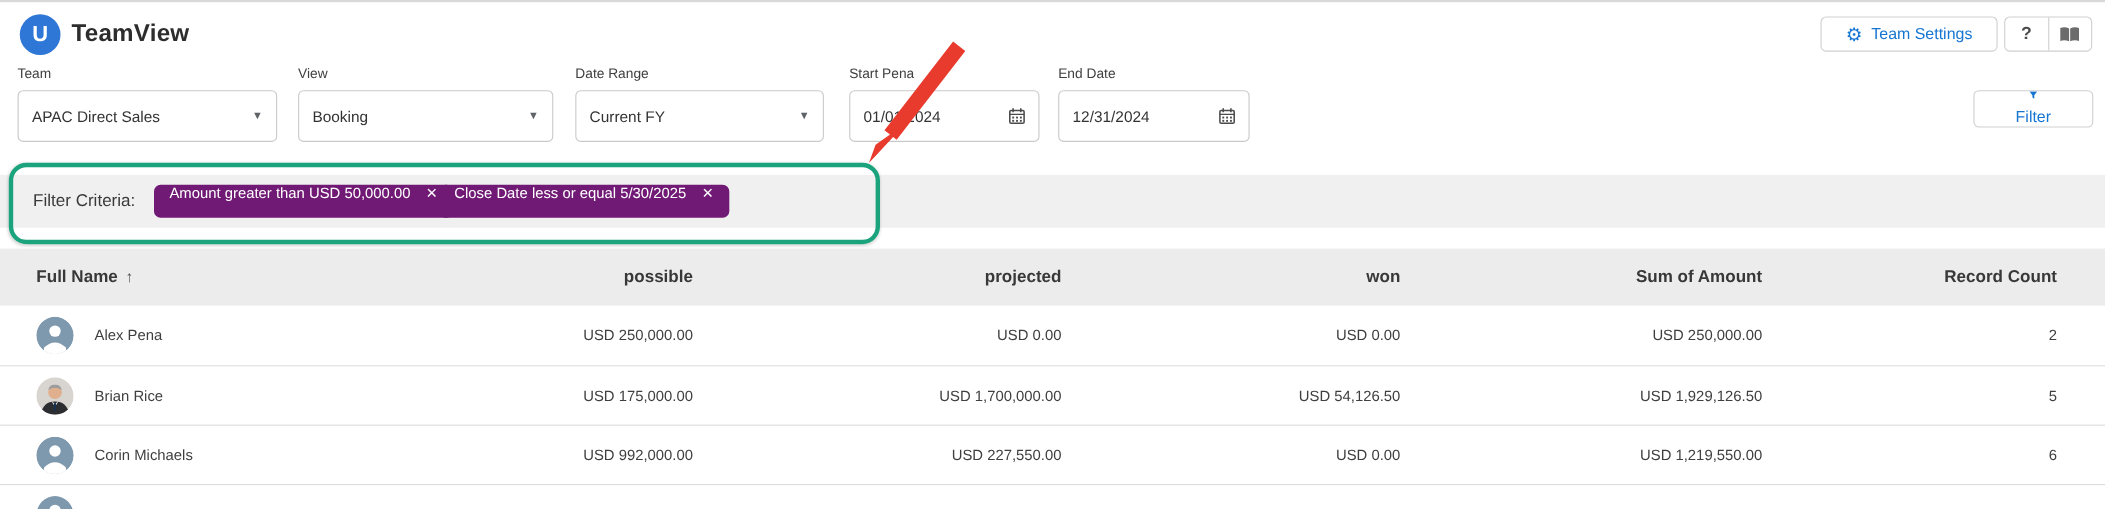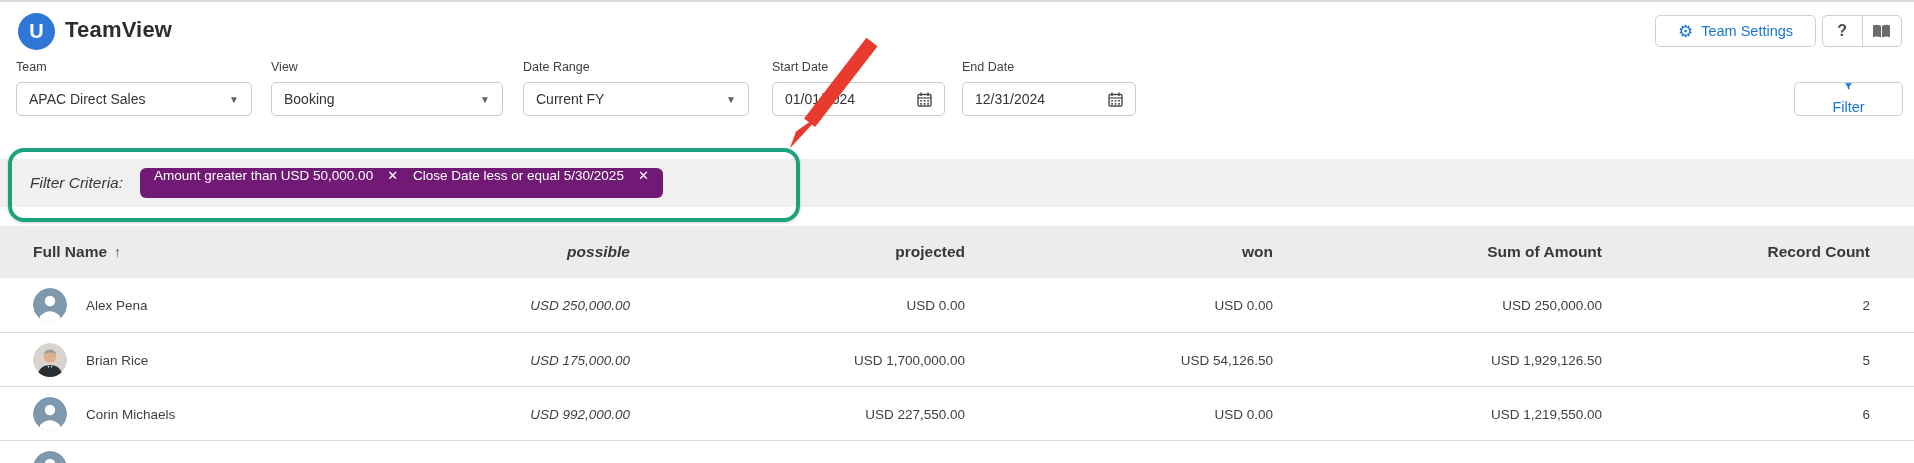--- a/index.html
+++ b/index.html
@@ -29,33 +29,33 @@
   .help-group {
     position:absolute; left:1822px; top:13px; width:80px; height:32px;
     background:#fff; border:1px solid #cfcfcf; border-radius:5px; display:flex;
   }
   .help-cell { flex:1; display:flex; align-items:center; justify-content:center; cursor:pointer; }
   .help-cell:first-child { border-right:1px solid #cfcfcf; }
   .help-q { font-size:16px; color:#4a4a4a; font-weight:bold; }
   
   .fld-label { position:absolute; top:58px; font-size:12.5px; color:#404040; }
   .fld {
-    position:absolute; top:80px; height:34px; background:#fff; border:1px solid #c9c9c9;
+    position:absolute; top:80px; height:47px; background:#fff; border:1px solid #c9c9c9;
     border-radius:5px; display:flex; align-items:center; padding:16px 12px; font-size:14px;
     color:#333; cursor:pointer;
   }
   .fld .val { flex:1; white-space:nowrap; overflow:hidden; }
   .caret { font-size:10px; color:#5f6368; margin-left:8px; }
   .filter-btn { left:1794px; top:80px; width:109px; height:34px; color:#1676d2; gap:9px; font-size:14.5px;flex-direction:column; }
   
   .criteria-band {
     position:absolute; left:0; top:157px; width:1914px; height:48px; background:#f0f0f0;
     display:flex; align-items:center;
   }
-  .criteria-label { position:absolute; left:30px; font-size:15.5px; color:#3a3a3a;font-style:italic; }
+  .criteria-label { position:absolute; left:30px; font-size:15.5px; color:#3a3a3a; }
   .chip {
     position:absolute; top:9px; height:30px; background:#701a75; border-radius:6px;
     color:#fff; font-size:13.5px; display:flex; align-items:flex-start; padding:0 14px; gap:14px;
     cursor:pointer; white-space:nowrap;
   }
   .chip .x { font-size:13px; cursor:pointer; }
   .chip1 { left:140px; }
   .chip2 { left:399px; }
   
   .green-box {
@@ -66,21 +66,21 @@
   .arrow-svg { position:absolute; left:0; top:0; width:1914px; height:463px; pointer-events:none; }
   
   .thead {
     position:absolute; left:0; top:224px; width:1914px; height:52px; background:#ececec;
   }
   .th, .td { position:absolute; top:50%; transform:translateY(-50%); white-space:nowrap; }
   .th { font-weight:bold; font-size:15.5px; color:#383838; cursor:pointer; }
   .td { font-size:13.5px; color:#3f3f3f; }
   .c-name  { left:33px;  text-align:left; }
   .c-name2 { left:86px;  text-align:left; }
-  .c-poss  { left:380px;  width:250px; text-align:right;font-style:italic; }
+  .c-poss  { left:380px;  width:250px; text-align:right; }
   .c-proj  { left:715px;  width:250px; text-align:right; }
   .c-won   { left:1023px; width:250px; text-align:right; }
   .c-sum   { left:1352px; width:250px; text-align:right; }
   .c-cnt   { left:1620px; width:250px; text-align:right; }
   .sort { font-weight:bold; color:#555; margin-left:7px; font-size:14px; }
   .trow { position:absolute; left:0; width:1914px; height:54px; background:#fff; cursor:pointer; }
   .trow.bordered { border-top:1px solid #dcdcdc; }
   .r1 { top:276px; } .r2 { top:330px; } .r3 { top:384px; } .r4 { top:438px; }
   .avatar { position:absolute; left:33px; top:50%; transform:translateY(-50%);
             width:34px; height:34px; border-radius:50%; overflow:hidden; }
@@ -108,21 +108,21 @@
       <svg width="19" height="15" viewBox="0 0 19 15">
         <path d="M1 1.5 Q5 0 9 1.8 L9 13.5 Q5 11.8 1 13.2 Z" fill="#6b6b6b"></path>
         <path d="M18 1.5 Q14 0 10 1.8 L10 13.5 Q14 11.8 18 13.2 Z" fill="#6b6b6b"></path>
       </svg>
     </div>
   </div>
 
   <div class="fld-label" style="left:16px">Team</div>
   <div class="fld-label" style="left:271px">View</div>
   <div class="fld-label" style="left:523px">Date Range</div>
-  <div class="fld-label" style="left:772px">Start Date</div>
+  <div class="fld-label" style="left:772px">Start Pena</div>
   <div class="fld-label" style="left:962px">End Date</div>
 
   <div class="fld" style="left:16px;width:236px">
     <span class="val">APAC Direct Sales</span>
     <span class="caret">▼</span>
   </div>
   <div class="fld" style="left:271px;width:232px">
     <span class="val">Booking</span>
     <span class="caret">▼</span>
   </div>

